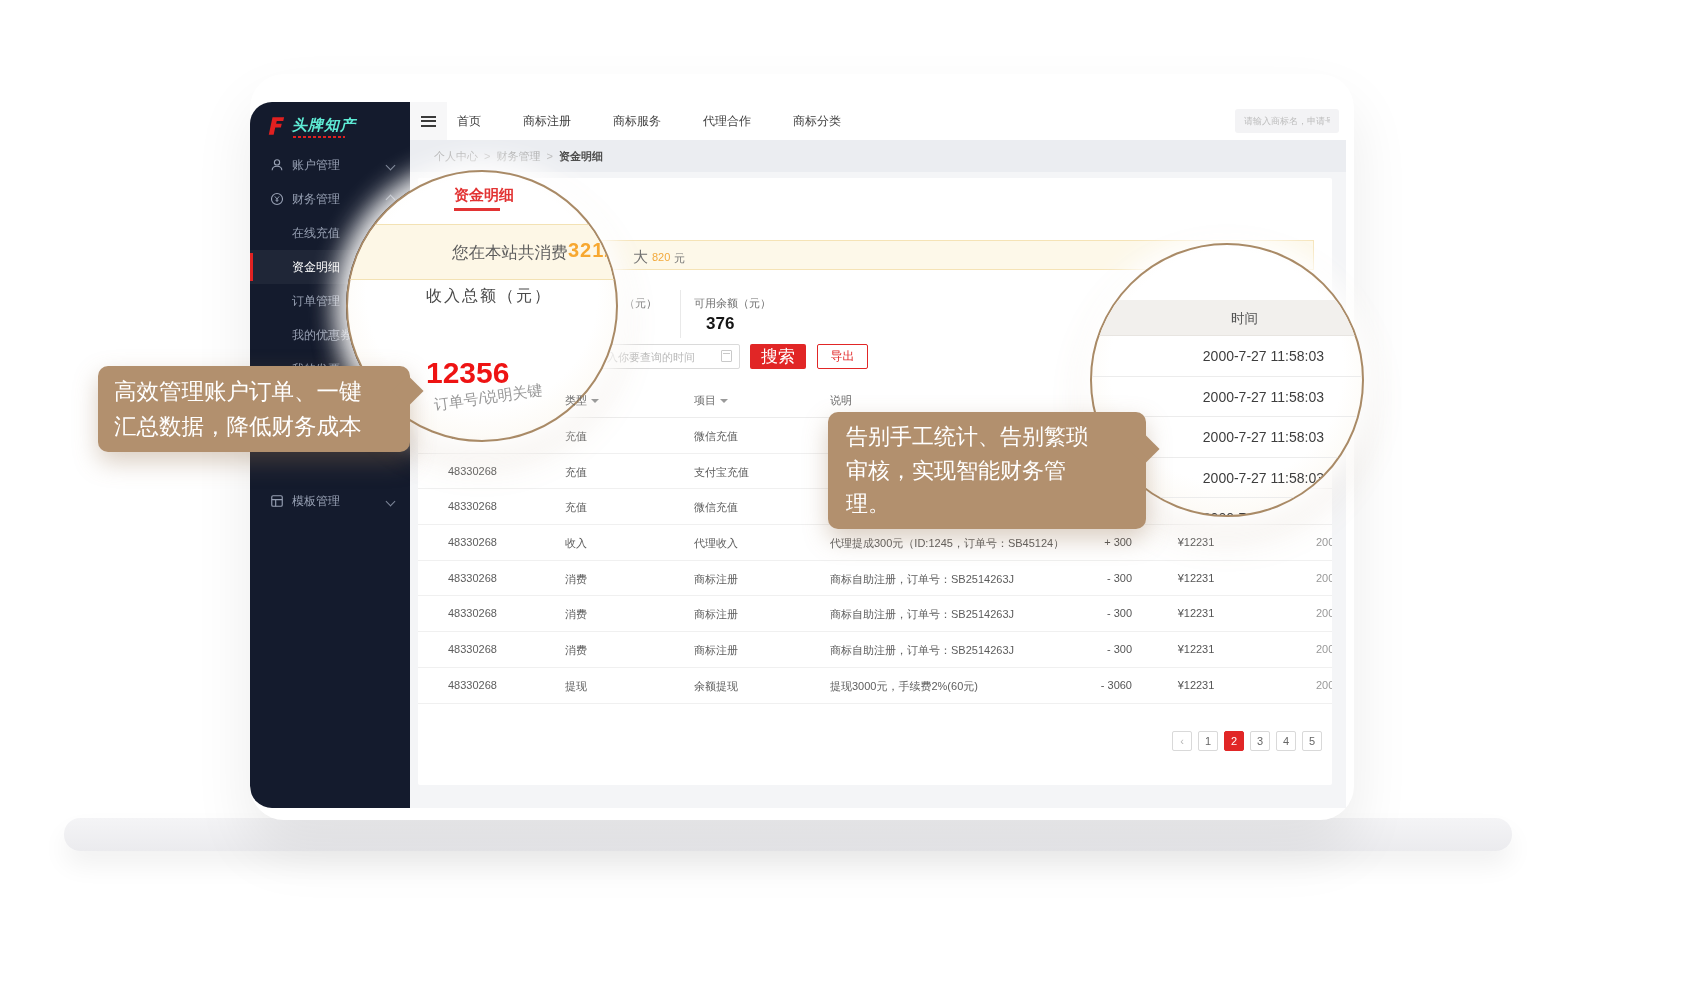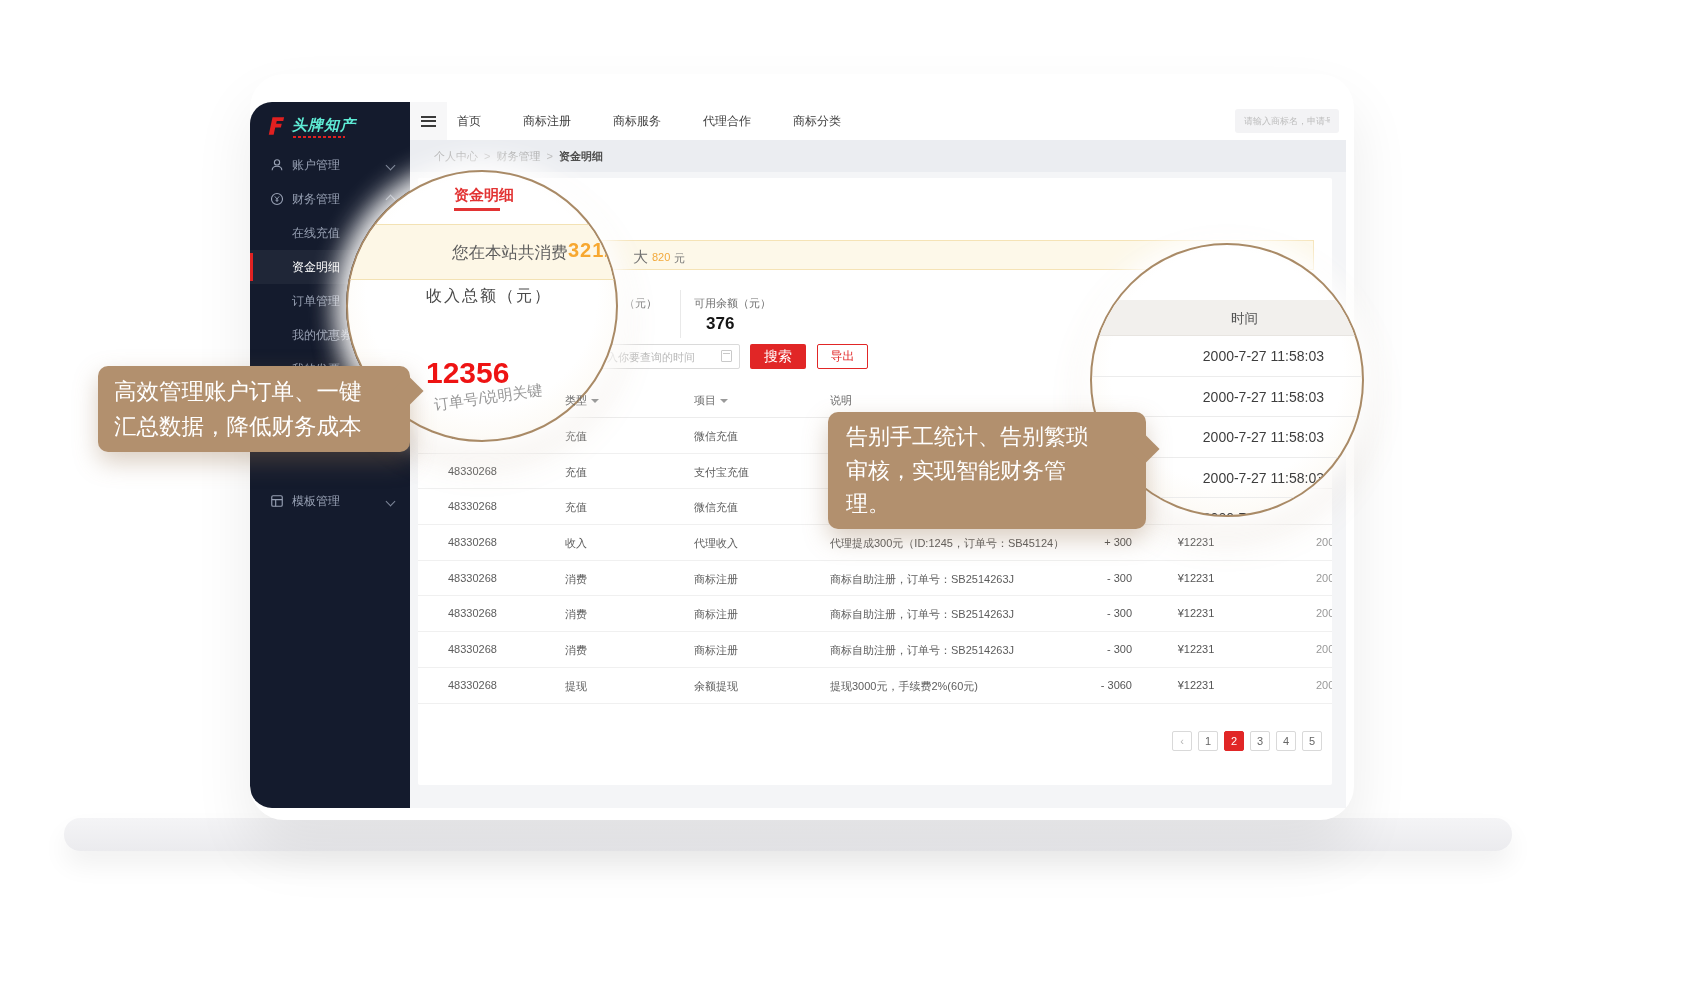--- a/index.html
+++ b/index.html
@@ -70,21 +70,21 @@
   .sum-divider { position:absolute; left:262px; top:112px; width:1px; height:48px; background:#e9e9e9; }
   .balance-label { position:absolute; left:276px; top:118px; font-size:11px; color:#707070; }
   .balance-value { position:absolute; left:288px; top:136px; font-size:17px; font-weight:bold; color:#151515; }
   .date-input { position:absolute; left:167px; top:166px; width:155px; height:25px; border:1px solid #dadada;
     border-radius:2px; background:#fff; font-size:11px; color:#666; padding:0 24px 0 10px; outline:none; }
   .date-input::placeholder { color:#b9b9b9; }
   .cal-icon { position:absolute; left:303px; top:172px; width:11px; height:12px; border:1px solid #c9c9c9;
     border-radius:1px; cursor:pointer; }
   .cal-icon::before { content:""; position:absolute; left:1px; top:2px; width:7px; height:1px; background:#c9c9c9; }
   .btn-search { position:absolute; left:332px; top:166px; width:56px; height:25px; background:#e12626;
-    color:#fff; font-size:14px; border:none; border-radius:2px; cursor:pointer; }
+    color:#fff; font-size:17px; border:none; border-radius:2px; cursor:pointer; }
   .btn-export { position:absolute; left:399px; top:166px; width:51px; height:25px; background:#fff;
     color:#e12626; font-size:12px; border:1px solid #e12626; border-radius:2px; cursor:pointer; }
   .thead-line { position:absolute; left:0; top:239px; width:1060px; height:1px; background:#ececec; }
   .tbody { position:absolute; left:0; top:240px; width:1060px; }
   .trow { position:relative; width:1060px; height:35.7px; border-bottom:1px solid #f0f0f0; font-size:11px; color:#5d5d5d; }
   .trow span { position:absolute; top:11px; white-space:nowrap; }
   .c-order { left:30px; }
   .c-type { left:147px; }
   .c-project { left:276px; }
   .c-desc { left:412px; }

